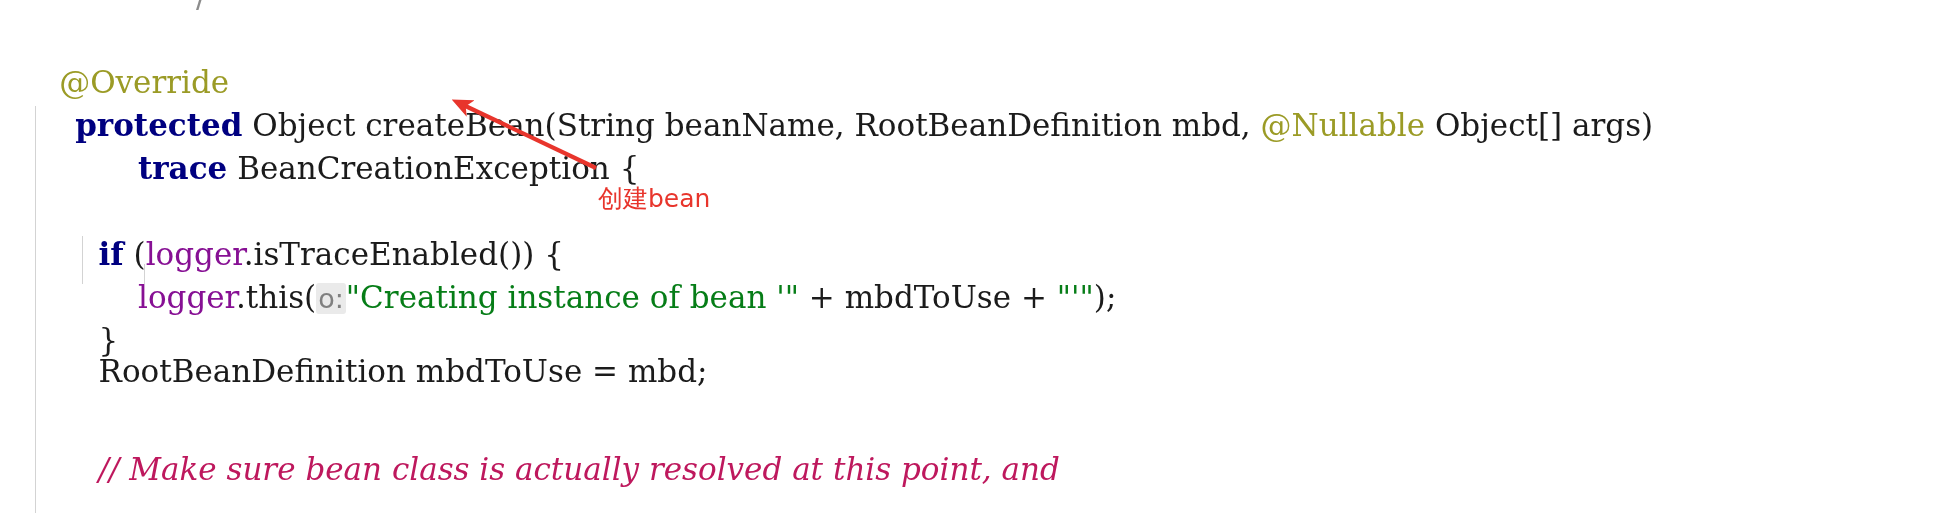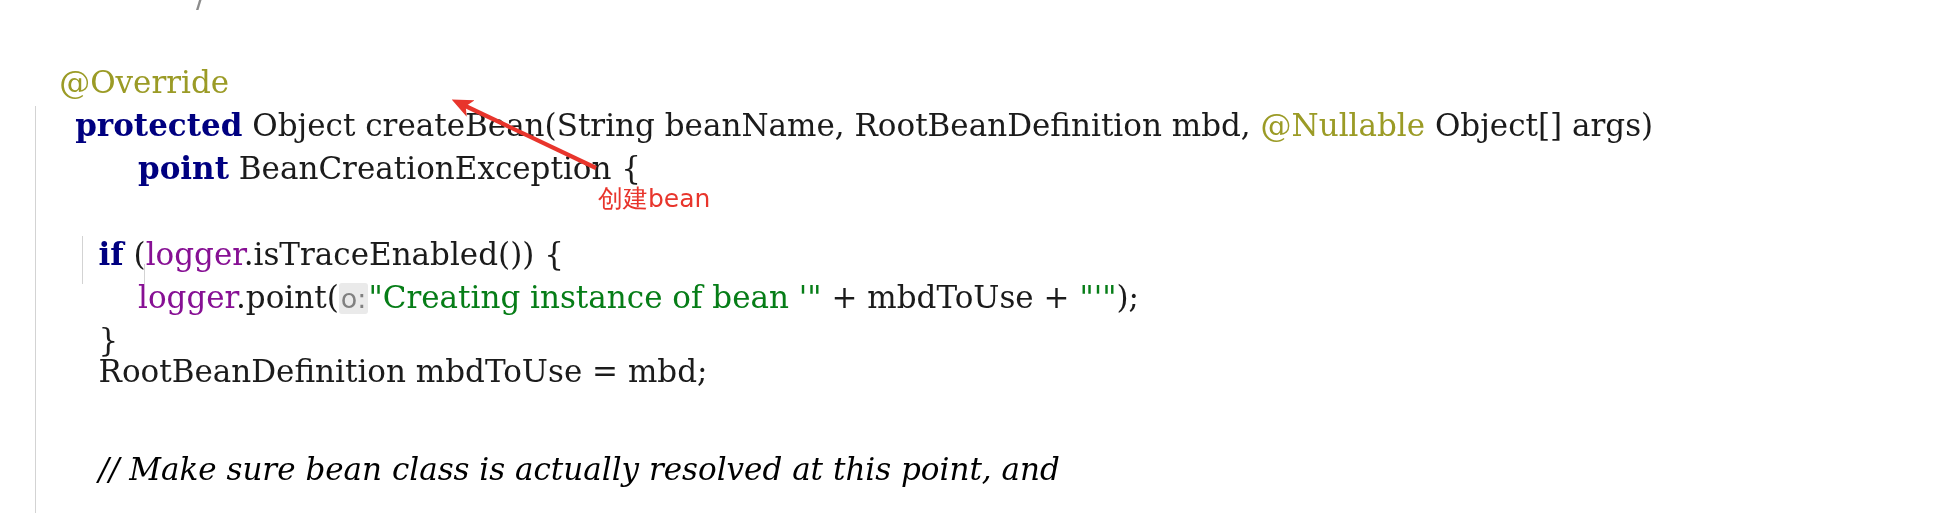--- a/index.html
+++ b/index.html
@@ -43,21 +43,21 @@
     width: 1px;
     background: #d3d3d3;
   }
 
   
   .kw       { color: #000080; font-weight: bold; }
   .anno     { color: #9b9b26; }
   .ident    { color: #1b1b1b; }
   .field    { color: #871094; text-align: center; }
   .str      { color: #067d17; }
-  .comment  { color: #000000; font-style: italic; }
+  .comment  { color: #be185d; font-style: italic; }
   .punct    { color: #1b1b1b; }
 
   
   .hint {
     background: #eaeaea;
     color: #808080;
     border-radius: 3px;
     padding: 0 2px;
     font-size: 27px;
     font-family: "DejaVu Sans", "Liberation Sans", sans-serif;
@@ -103,34 +103,34 @@
       <span class="anno">@Override</span>
     </div>
 
     
     <div class="line" style="top:61px;padding-left:16px;">
       <span class="kw">protected</span><span class="ident"> Object createBean(String beanName, RootBeanDefinition mbd, </span><span class="anno">@Nullable</span><span class="ident"> Object[] args)</span>
     </div>
 
     
     <div class="line" style="top:104px;">
-      <span class="ident">        </span><span class="kw">point</span><span class="ident"> BeanCreationException {</span>
+      <span class="ident">        </span><span class="kw">trace</span><span class="ident"> BeanCreationException {</span>
     </div>
 
     
     <div class="line" style="top:147px;"></div>
 
     
     <div class="line" style="top:190px;">
       <span class="ident">    </span><span class="kw">if</span><span class="punct"> (</span><span class="field">logger</span><span class="ident">.isTraceEnabled()) {</span>
     </div>
 
     
     <div class="line" style="top:233px;">
-      <span class="ident">        </span><span class="field">logger</span><span class="ident">.point(</span><span class="hint">o:</span><span class="str">"Creating instance of bean '"</span><span class="ident"> + mbdToUse + </span><span class="str">"'"</span><span class="ident">);</span>
+      <span class="ident">        </span><span class="field">logger</span><span class="ident">.this(</span><span class="hint">o:</span><span class="str">"Creating instance of bean '"</span><span class="ident"> + mbdToUse + </span><span class="str">"'"</span><span class="ident">);</span>
     </div>
 
     
     <div class="line" style="top:276px;">
       <span class="ident">    }</span>
     </div>
 
     
     <div class="line" style="top:307px;">
       <span class="ident">    RootBeanDefinition mbdToUse = mbd;</span>

